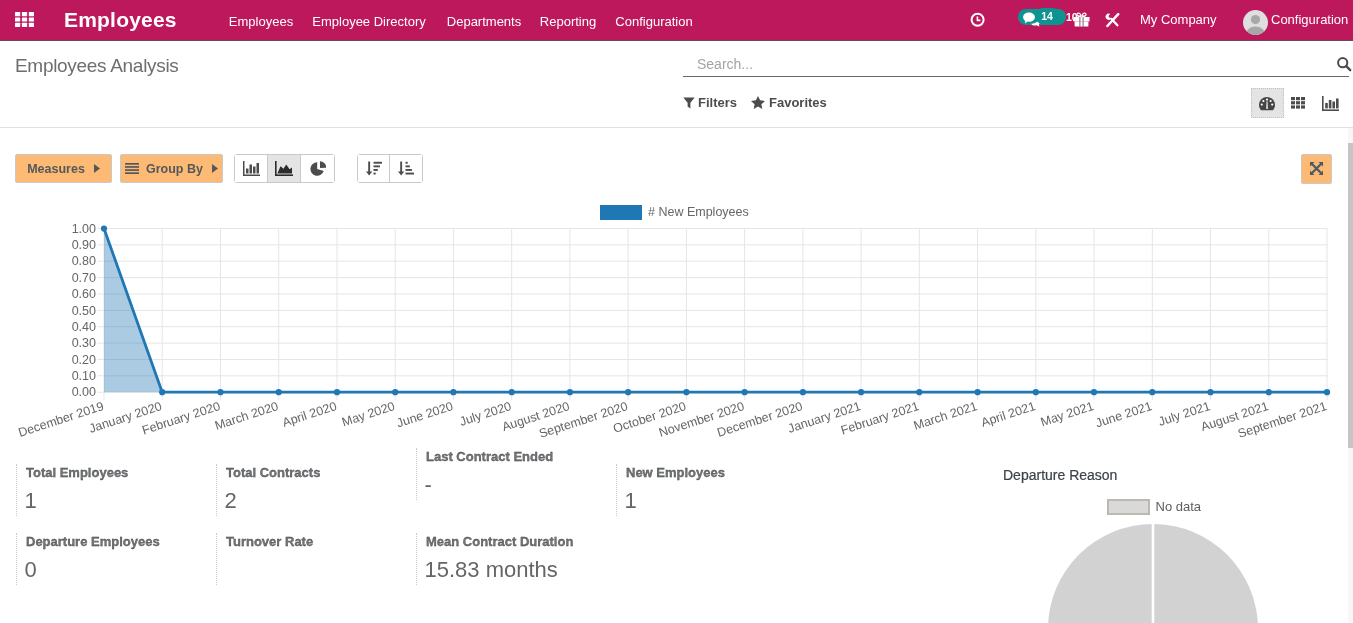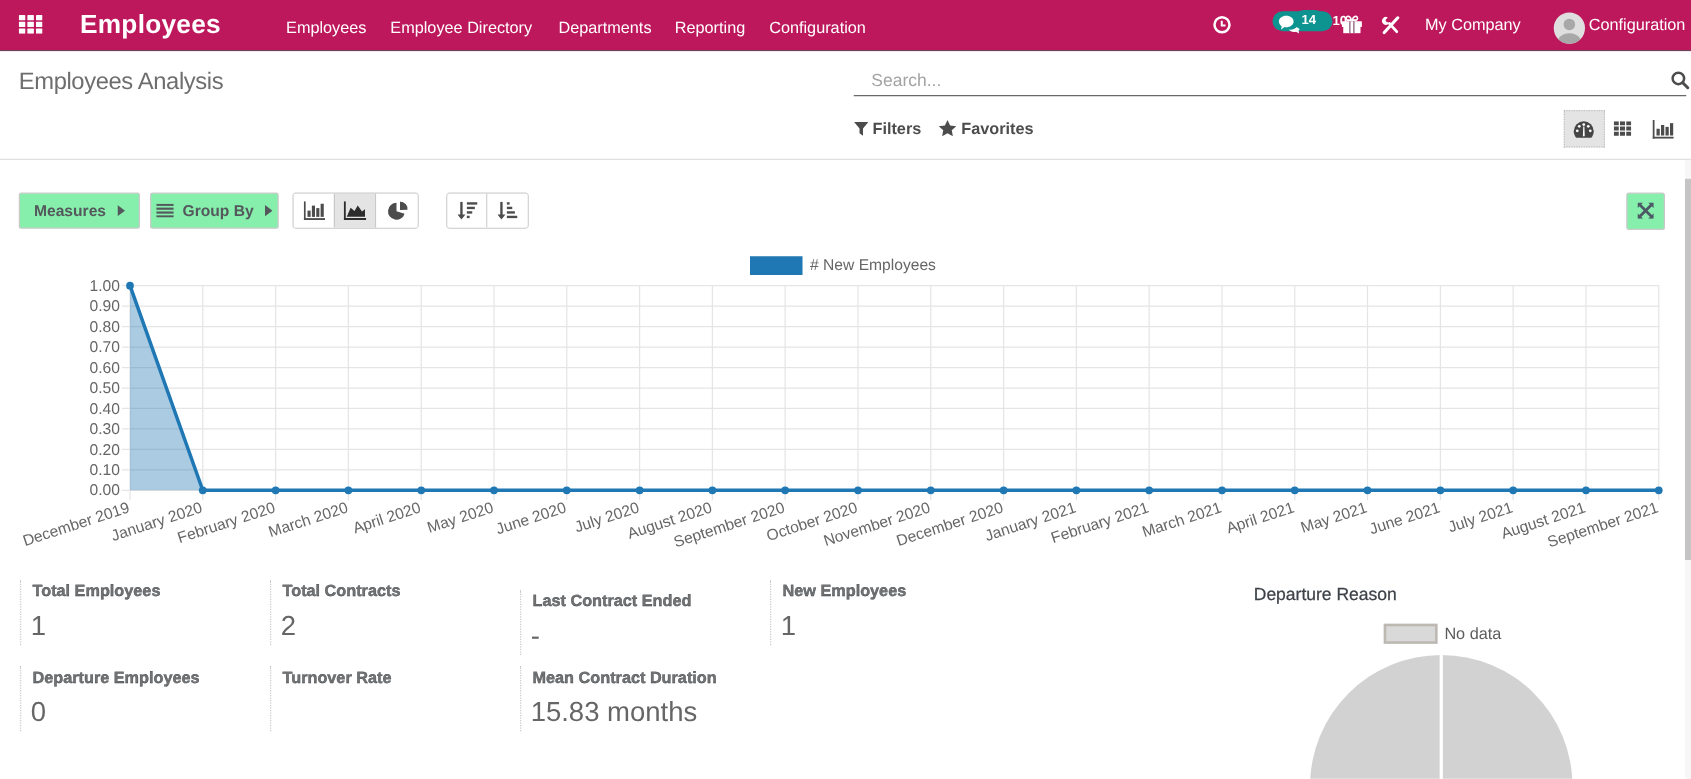--- a/index.html
+++ b/index.html
@@ -15,21 +15,21 @@
   border-radius:8px; height:16px; line-height:16px; text-align:center; }
 
 #cp { position:absolute; left:0; top:41px; width:1353px; height:87px; background:#fff;
   border-bottom:1px solid #e0e0e0; }
 .title { position:absolute; left:15px; top:15px; font-size:19px; line-height:1; letter-spacing:-0.3px; color:#6e6e6e;text-align:center; }
 .searchph { position:absolute; left:697px; top:15px; font-size:14px; color:#a3a3a3; }
 .searchline { position:absolute; left:683px; top:35px; width:666px; height:1px; background:#686868; }
 .fitext { position:absolute; top:54px; font-size:13px; font-weight:700; color:#4c4c4c; }
 .vsw-active { position:absolute; left:1251px; top:47px; width:33px; height:30px; background:#e4e4e4; border:1px dotted #c2c2c2; }
 
-.btn { position:absolute; top:154px; height:29px; background:#86efac; border:1px solid #c9c9c9;
+.btn { position:absolute; top:154px; height:29px; background:#fdba74; border:1px solid #c9c9c9;
   border-radius:2px; color:#54585c; font-size:12.5px; font-weight:700;
   display:flex; align-items:center; justify-content:center; }
 .bgroup { position:absolute; top:154px; height:29px; border:1px solid #c9c9c9; border-radius:3px;
   display:flex; }
 .bseg { width:33.3px; height:27px; display:flex; align-items:center; justify-content:center;
   border-right:1px solid #c9c9c9; background:#fff; }
 .bseg:last-child { border-right:none; }
 .bseg.active { background:#e4e4e4; }
 
 .lgd-box { position:absolute; left:600px; top:205px; width:42px; height:15px; background:#1f77b4; }
@@ -341,21 +341,21 @@
 <div class="lgd-txt"># New Employees</div>
 
 <div class="stat" style="left:16px;top:464px;">
   <div class="slabel">Total Employees</div>
   <div class="svalue">1</div>
 </div>
 <div class="stat" style="left:216px;top:464px;">
   <div class="slabel">Total Contracts</div>
   <div class="svalue">2</div>
 </div>
-<div class="stat" style="left:416px;top:472px;">
+<div class="stat" style="left:416px;top:448px;">
   <div class="slabel">Last Contract Ended</div>
   <div class="svalue">-</div>
 </div>
 <div class="stat" style="left:616px;top:464px;">
   <div class="slabel">New Employees</div>
   <div class="svalue">1</div>
 </div>
 <div class="stat" style="left:16px;top:533px;">
   <div class="slabel">Departure Employees</div>
   <div class="svalue">0</div>

